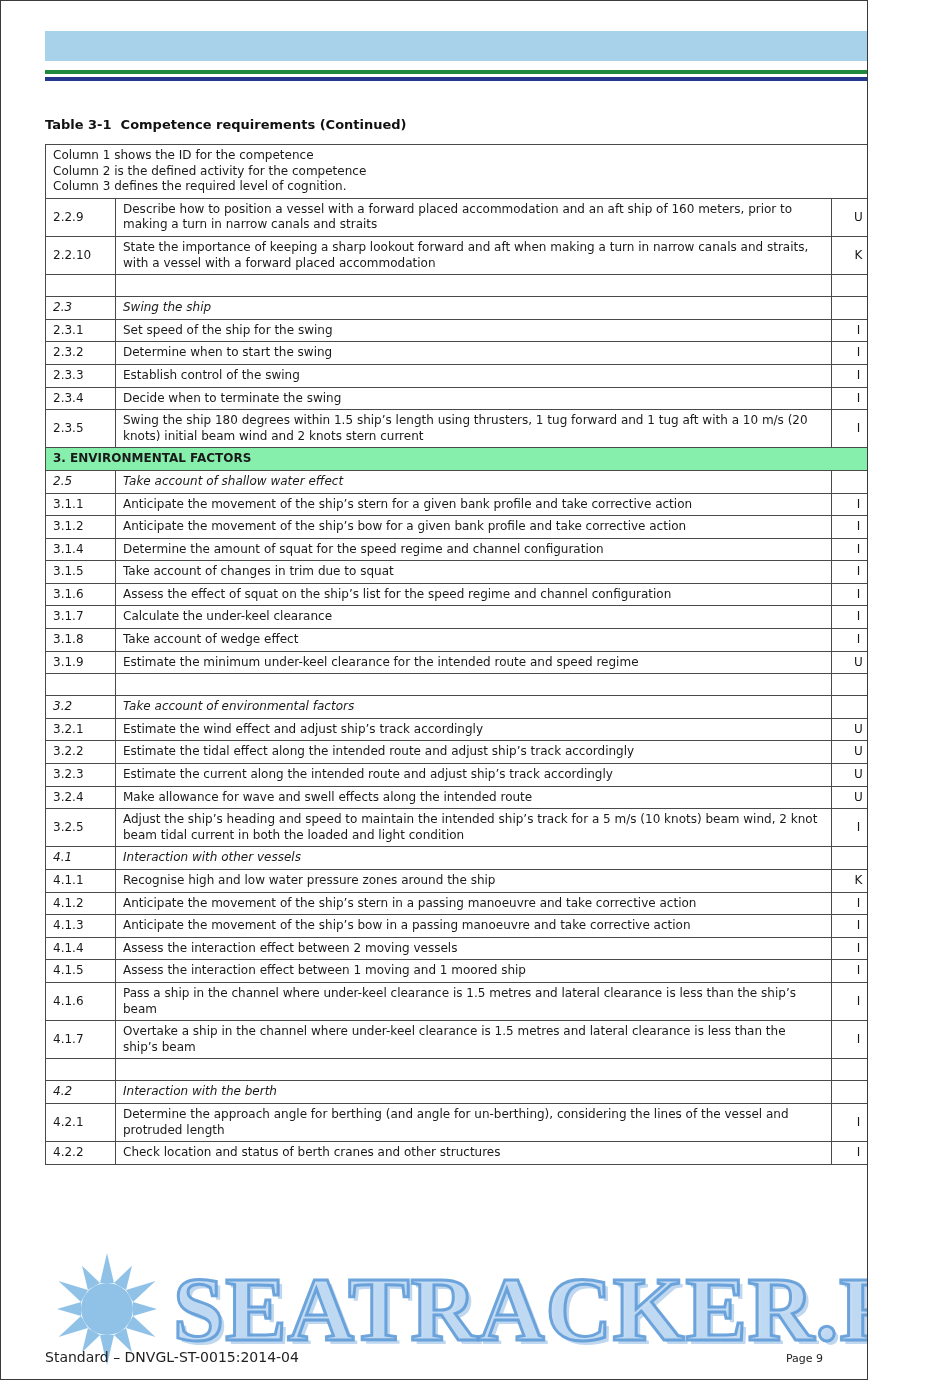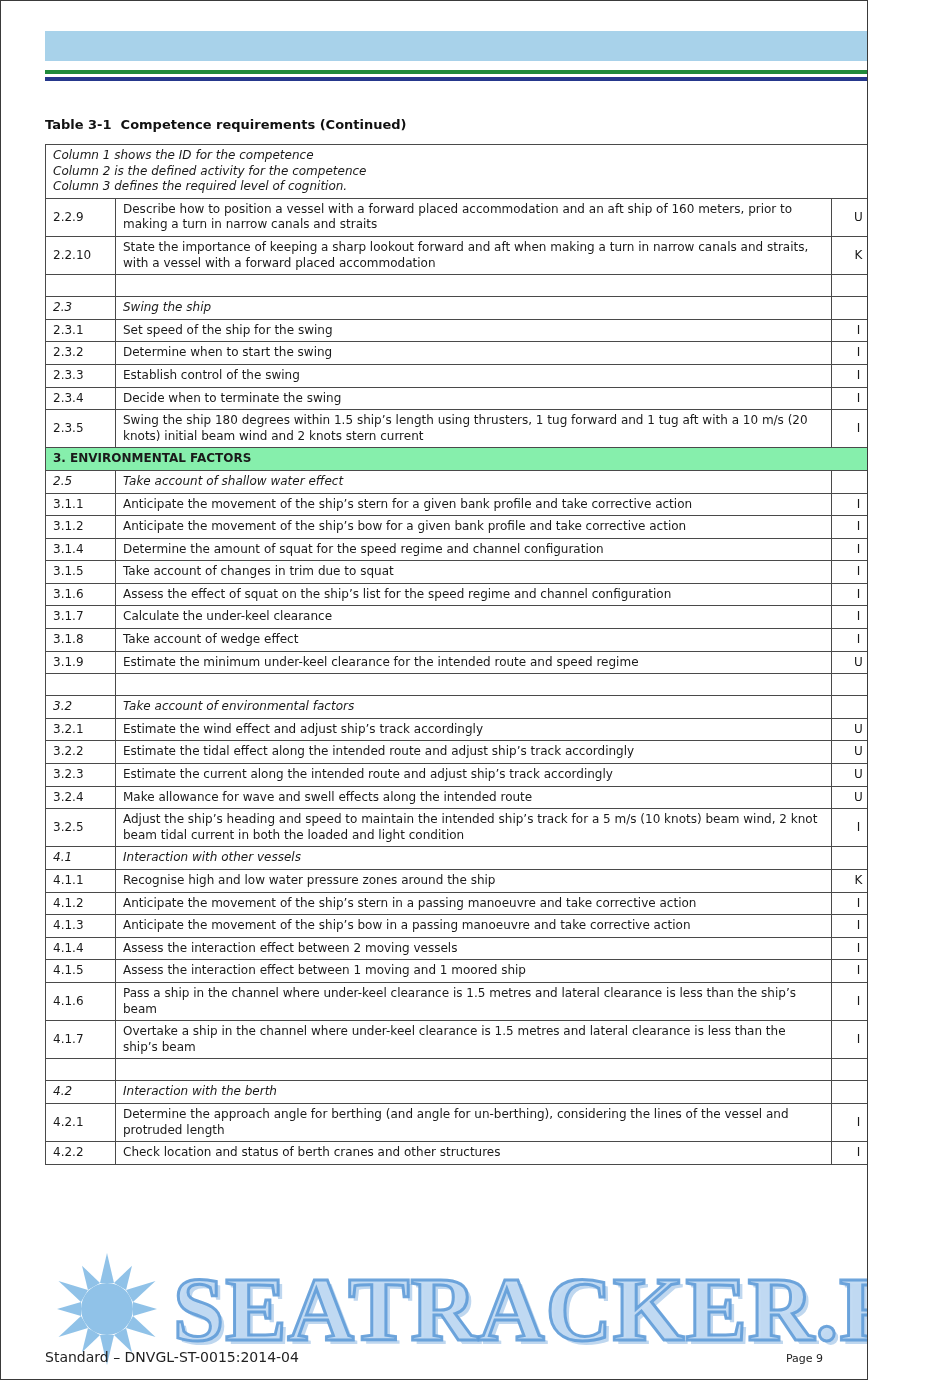--- a/index.html
+++ b/index.html
@@ -43,21 +43,21 @@
     border:1px solid #4a4a4a;
     padding:3px 7px;
     vertical-align:middle;
     line-height:1.3;
     word-wrap:break-word;
   }
   col.c-id    { width:70px; }
   col.c-text  { width:716px; }
   col.c-level { width:54px; }
   td.level { text-align:center; }
-  tr.intro td { font-style:italic; }
+  tr.intro td { }
   tr.section td {
     background:#86efac;
     font-weight:bold;
   }
   tr.subsection td { font-style:italic; }
   tr.spacer td { height:15px; }
   .footer-left {
     position:absolute; left:44px; bottom:14px;
     font-size:14px; color:#222;
   }

